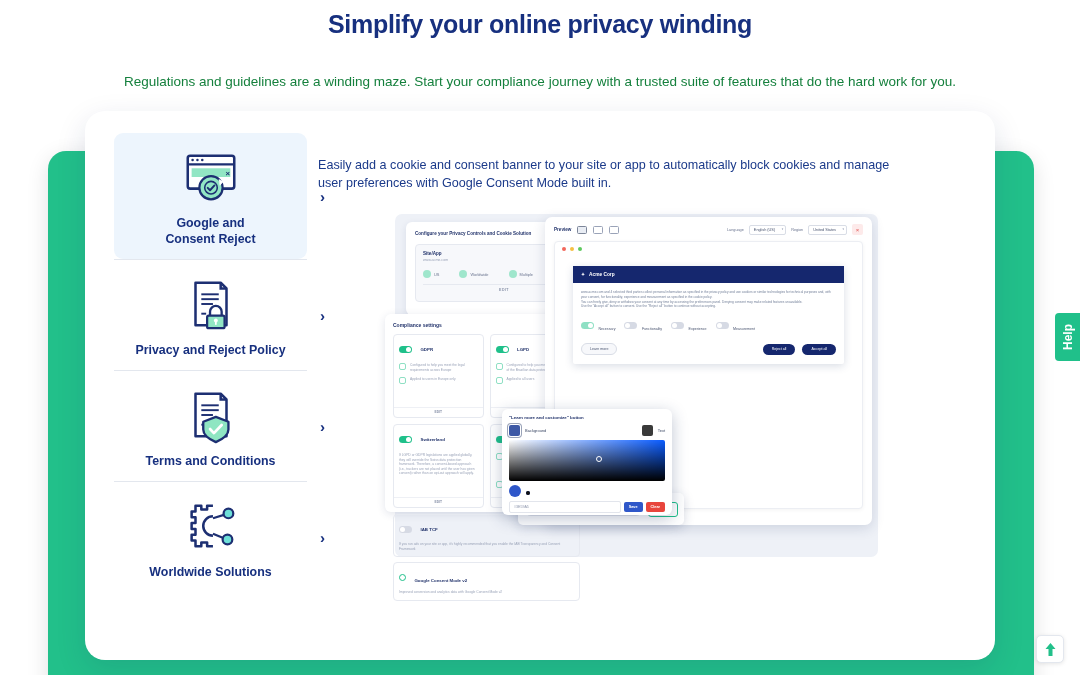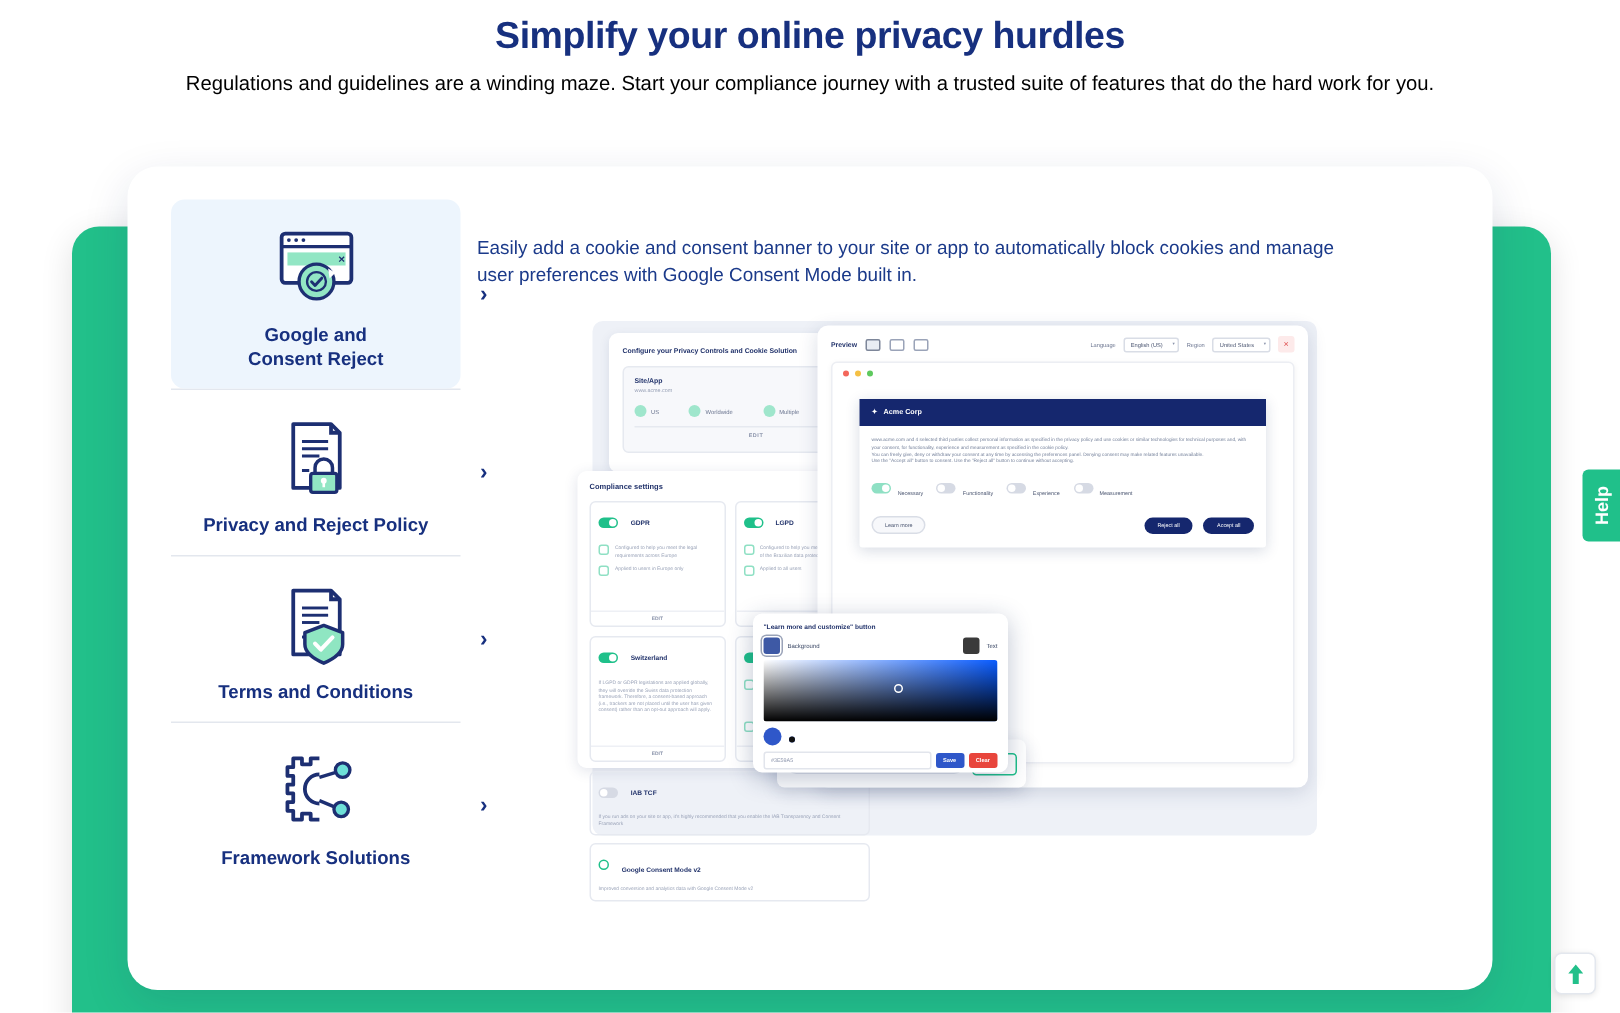--- a/index.html
+++ b/index.html
@@ -12,21 +12,21 @@
     position: relative;
   }
 
   
   .page-head { text-align: center; padding-top: 6px; }
   .page-title {
     font-size: 25px; font-weight: bold; color: #17307f;
     letter-spacing: -0.3px; line-height: 36px;
   }
   .page-sub {
-    font-size: 13.5px; color: #000000; margin-top: 5px; line-height: 18px;
+    font-size: 13.5px; color: #15803d; margin-top: 31px; line-height: 18px;
   }
 
   
   .green-panel {
     position: absolute; left: 48px; top: 151px;
     width: 986px; height: 560px;
     background: #22c08a;
     border-radius: 18px;
     box-shadow: 0 6px 22px rgba(0,0,0,.12);
   }
@@ -206,21 +206,21 @@
     position:absolute; right:16px; bottom:12px; width:28px; height:28px;
     background:#fff; border:1px solid #e3e7ee; border-radius:5px;
     display:flex;align-items:center;justify-content:center;cursor:pointer;
     box-shadow:0 1px 4px rgba(0,0,0,.10);
   }
 </style>
 </head>
 <body>
 
 <div class="page-head">
-  <div class="page-title">Simplify your online privacy hurdles</div>
+  <div class="page-title">Simplify your online privacy winding</div>
   <div class="page-sub">Regulations and guidelines are a winding maze. Start your compliance journey with a trusted suite of features that do the hard work for you.</div>
 </div>
 
 <div class="green-panel"></div>
 
 <div class="white-card">
 
   <div class="tab-rail">
 
     <div class="tab active">
@@ -284,21 +284,21 @@
 
     <div class="tab">
       <svg class="tab-ico" viewBox="0 0 64 64">
         <path d="M34 11 h-6 v4 h-6 v-4 h-6 v6 h-4 v6 h4 v6 h-4 v6 h4 v6 h-4 v6 h4 v6 h6 v-4 h6 v4 h6" fill="none" stroke="#1d2f72" stroke-width="2.6" stroke-linejoin="round"></path>
         <path d="M34 22 a10 10 0 0 0 0 20" fill="none" stroke="#1d2f72" stroke-width="2.6"></path>
         <path d="M34 24 L47 20" fill="none" stroke="#1d2f72" stroke-width="2.3"></path>
         <path d="M34 40 L46 45" fill="none" stroke="#1d2f72" stroke-width="2.3"></path>
         <circle cx="50" cy="19" r="5" fill="#6ee0d8" stroke="#1d2f72" stroke-width="2.3"></circle>
         <circle cx="49" cy="46" r="5" fill="#6ee0d8" stroke="#1d2f72" stroke-width="2.3"></circle>
       </svg>
-      <div class="tab-label">Framework Solutions</div>
+      <div class="tab-label">Worldwide Solutions</div>
       <span class="chev">›</span>
     </div>
   </div>
 
   <div class="content">
     <p class="desc">Easily add a cookie and consent banner to your site or app to automatically block cookies and manage user preferences with Google Consent Mode built in.</p>
 
     <div class="shot">
       <div class="shot-bg"></div>
 

